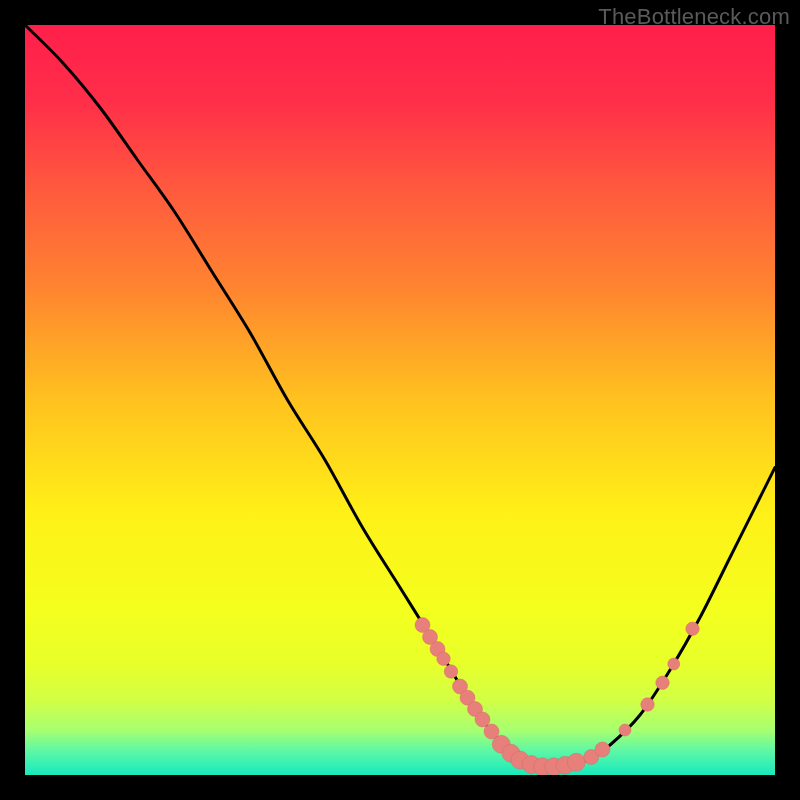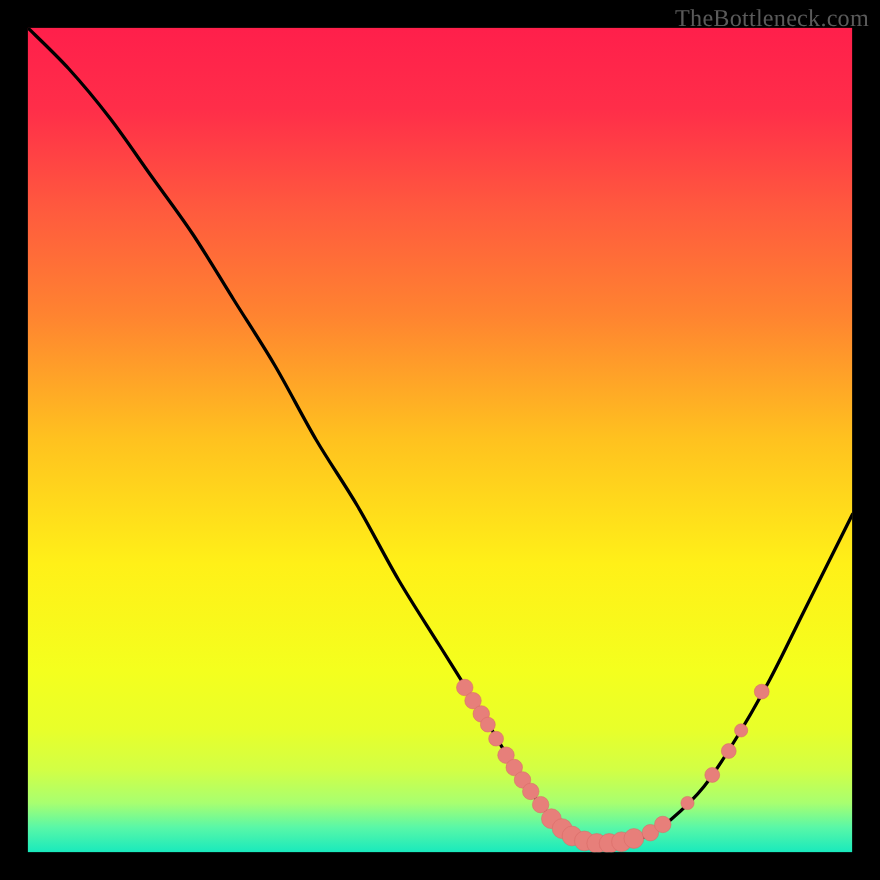--- a/index.html
+++ b/index.html
@@ -29,21 +29,20 @@
   }
   .watermark {
     position: absolute;
     top: 4px;
     right: 10px;
     color: #5a5a5a;
     font-size: 22px;
     font-weight: 500;
     letter-spacing: 0.2px;
     z-index: 10;
-    font-family: Liberation Serif, serif;
   }
   svg {
     display: block;
   }
 </style>
 </head>
 <body>
 
 <div class="frame">
   <div class="watermark">TheBottleneck.com</div>

